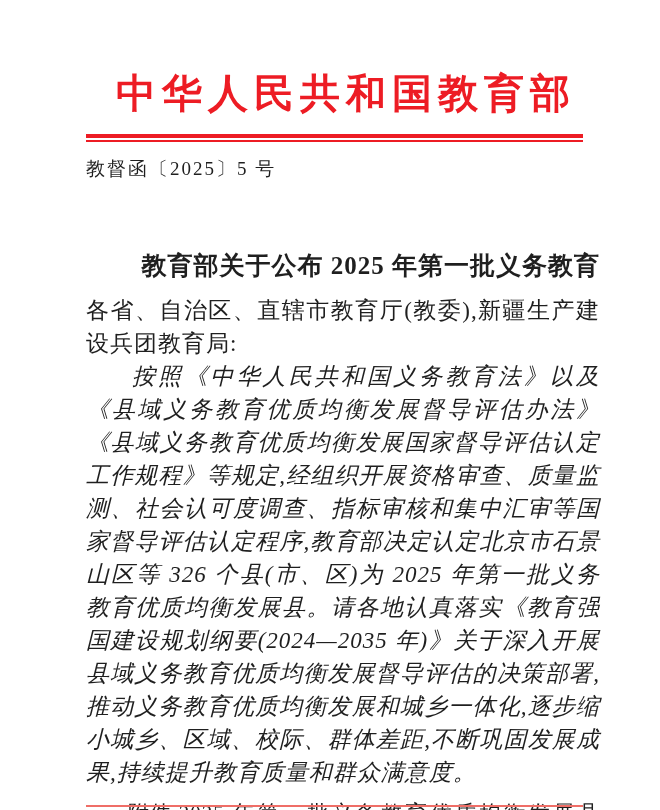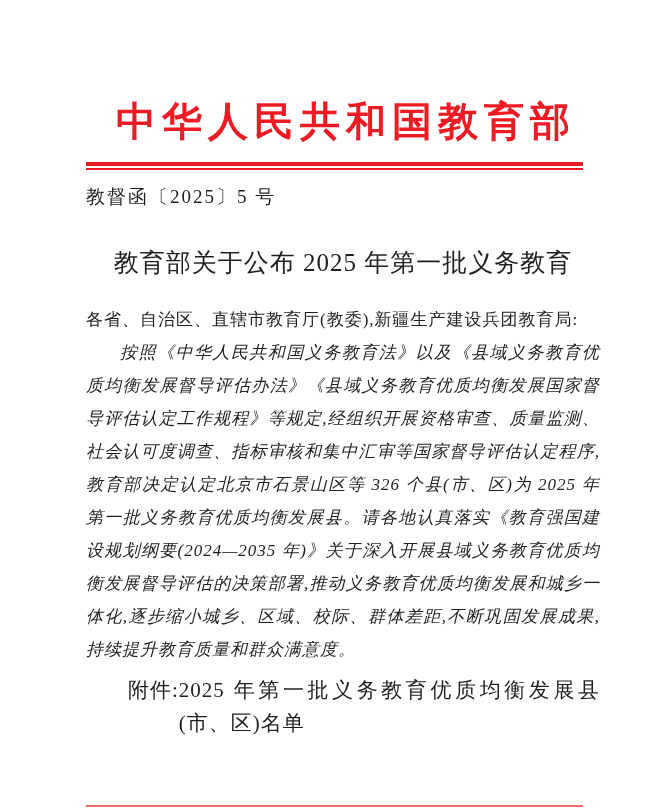--- a/index.html
+++ b/index.html
@@ -11,21 +11,21 @@
   .page {
     position: relative;
     width: 660px; height: 810px;
     background: #ffffff;
     overflow: hidden;
     color: var(--text, #1f1f1f);
   }
   .content { padding: 0 60px 0 86px; }
 
   .org-name {
-    margin-top: 98px;
+    margin-top: 70px;
     text-align: center;
     font-size: 40px;
     font-weight: 700;
     line-height: 48px;
     letter-spacing: 6px;
     text-indent: 6px;
     color: var(--red, #ed1c24);
     white-space: nowrap;
   }
   .rule-thick {
@@ -39,31 +39,31 @@
     background: var(--red, #ed1c24);
   }
   .doc-number {
     margin-top: 14px;
     text-align: left;
     font-size: 19px;
     line-height: 25px;
     letter-spacing: 2px;
   }
   .notice-title {
-    margin-top: 35px;
-    text-align: center;
+    margin-top: 66px;
+    text-align: right;
     font-size: 25px;
-    font-weight: 400;
+    font-weight: 700;
     line-height: 37px;
     letter-spacing: 1px;
   }
   .notice-title span { display: block; }
   .body-text {
-    margin-top: 22px;
-    font-size: 17px;
+    margin-top: 10px;
+    font-size: 23px;
     line-height: 33px;
     letter-spacing: 1px;
     text-align: justify;
   }
   .para-indent { text-indent: 2em; font-style: italic; }
   .attachment {
     display: flex;
     margin-top: 8px;
     padding-left: 2em;
     font-size: 21px;

